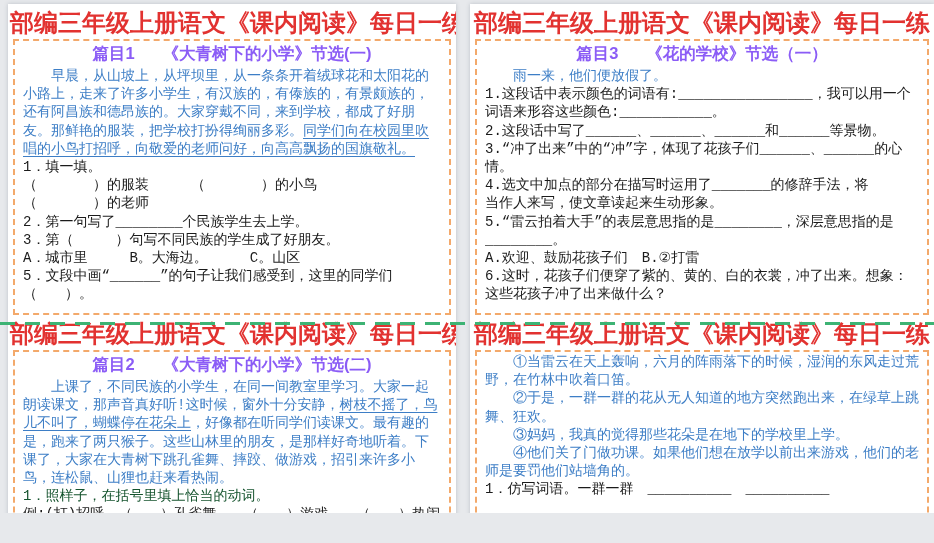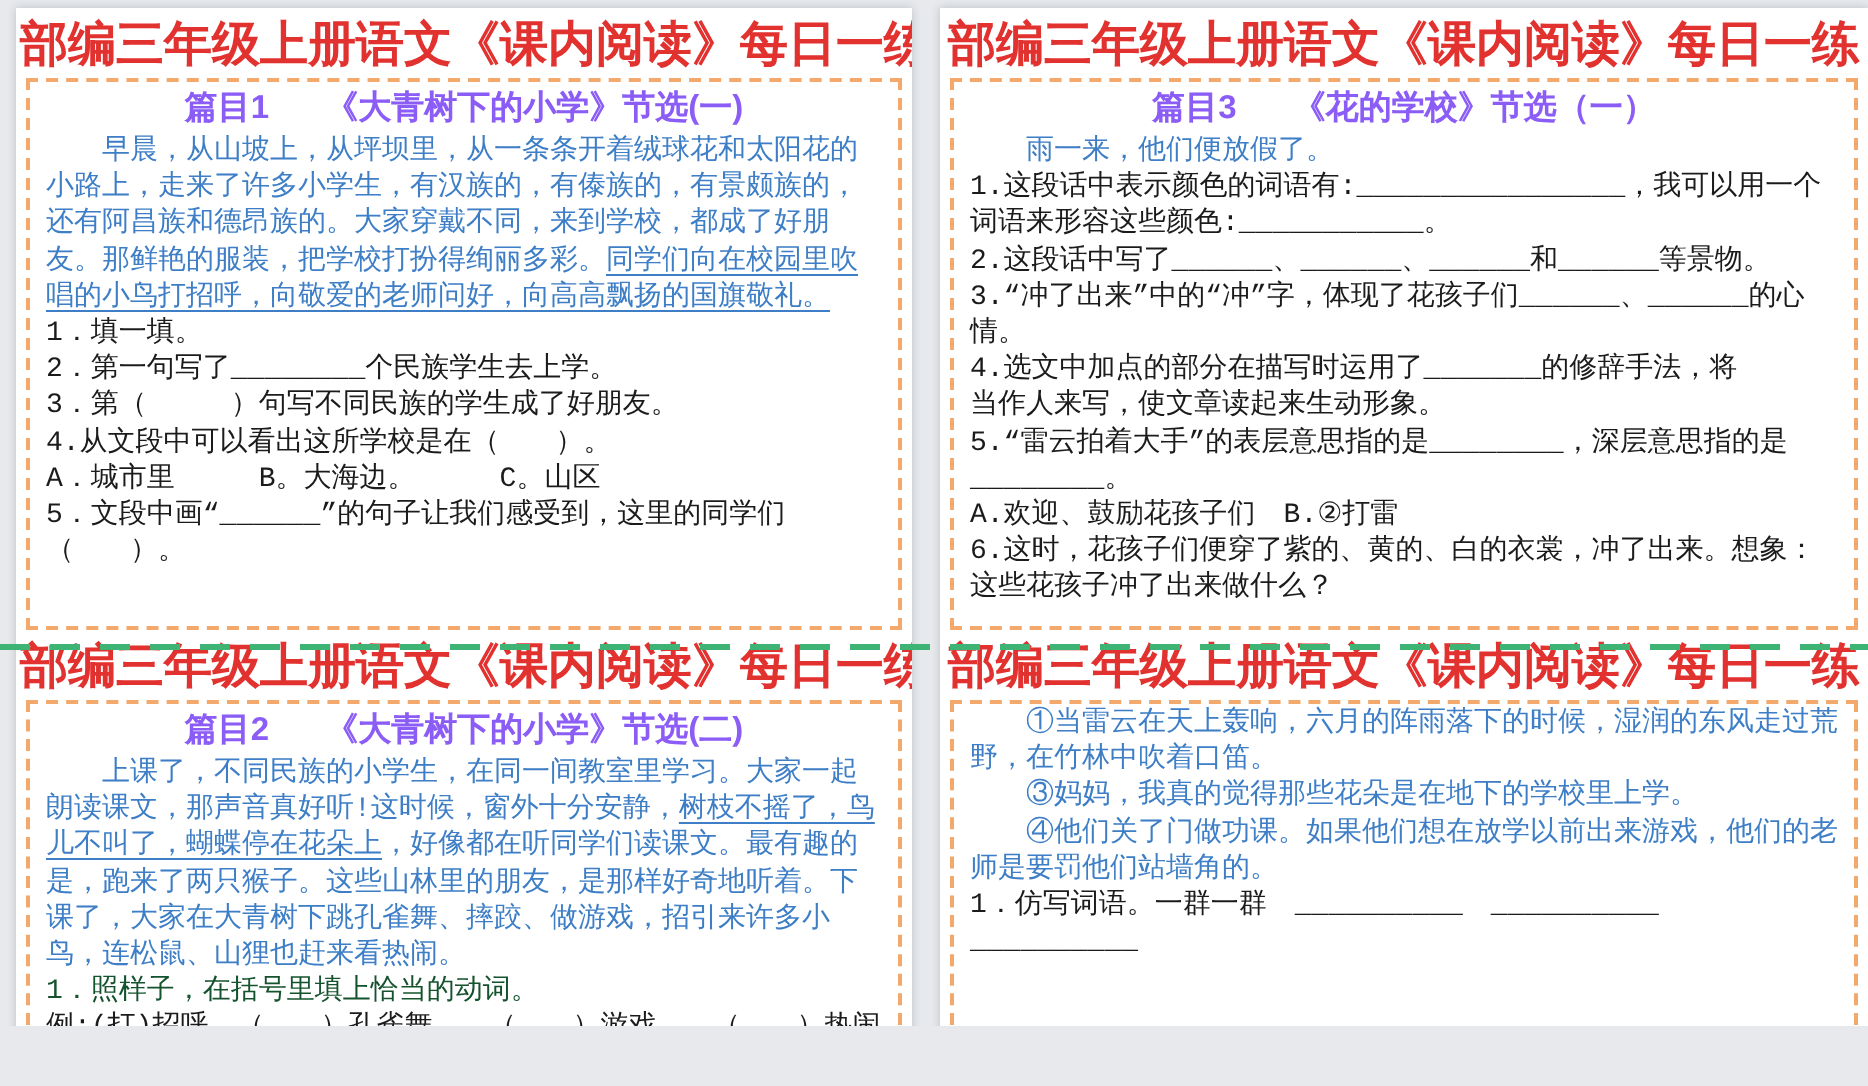--- a/index.html
+++ b/index.html
@@ -59,23 +59,23 @@
       <div class="hd">部编三年级上册语文《课内阅读》每日一练</div>
       <div class="box">
         <div class="subtitle">
           <span class="st-label">篇目1</span><span>《大青树下的小学》节选(一)</span>
         </div>
         <div class="passage">
             <div class="line indent"><span>早晨，从山坡上，从坪坝里，从一条条开着绒球花和太阳花的小路上，走来了许多小学生，有汉族的，有傣族的，有景颇族的，还有阿昌族和德昂族的。大家穿戴不同，来到学校，都成了好朋友。那鲜艳的服装，把学校打扮得绚丽多彩。</span><span class="ul">同学们向在校园里吹唱的小鸟打招呼，向敬爱的老师问好，向高高飘扬的国旗敬礼。</span></div>
           </div>
         <div class="questions">
             <div class="line"><span>1．填一填。</span></div>
+            <div class="line"><span>（　　　　）的服装　　　（　　　　）的小鸟　　　（　　　　）的老师</span></div>
             <div class="line"><span>2．第一句写了________个民族学生去上学。</span></div>
             <div class="line"><span>3．第（　　　）句写不同民族的学生成了好朋友。</span></div>
-            <div class="line"><span>4.从文段中可以看出这所学校是在（　　）。</span></div>
             <div class="line"><span>A．城市里　　　B。大海边。　　　C。山区</span></div>
             <div class="line"><span>5．文段中画“______”的句子让我们感受到，这里的同学们（　　）。</span></div>
           </div>
       </div>
     </section>
 
     <section class="sheet sheet-bottom">
       <div class="hd">部编三年级上册语文《课内阅读》每日一练</div>
       <div class="box">
         <div class="subtitle">
@@ -116,20 +116,21 @@
             <div class="line"><span>6.这时，花孩子们便穿了紫的、黄的、白的衣裳，冲了出来。想象：这些花孩子冲了出来做什么？</span></div>
           </div>
       </div>
     </section>
 
     <section class="sheet sheet-bottom">
       <div class="hd">部编三年级上册语文《课内阅读》每日一练</div>
       <div class="box">
         <div class="passage">
             <div class="line indent"><span>①当雷云在天上轰响，六月的阵雨落下的时候，湿润的东风走过荒野，在竹林中吹着口笛。</span></div>
+            <div class="line indent"><span>②于是，一群一群的花从无人知道的地方突然跑出来，在绿草上跳舞、狂欢。</span></div>
             <div class="line indent"><span>③妈妈，我真的觉得那些花朵是在地下的学校里上学。</span></div>
             <div class="line indent"><span>④他们关了门做功课。如果他们想在放学以前出来游戏，他们的老师是要罚他们站墙角的。</span></div>
           </div>
         <div class="questions">
             <div class="line"><span>1．仿写词语。一群一群　__________　__________　__________</span></div>
           </div>
       </div>
     </section>
 
   </div>

